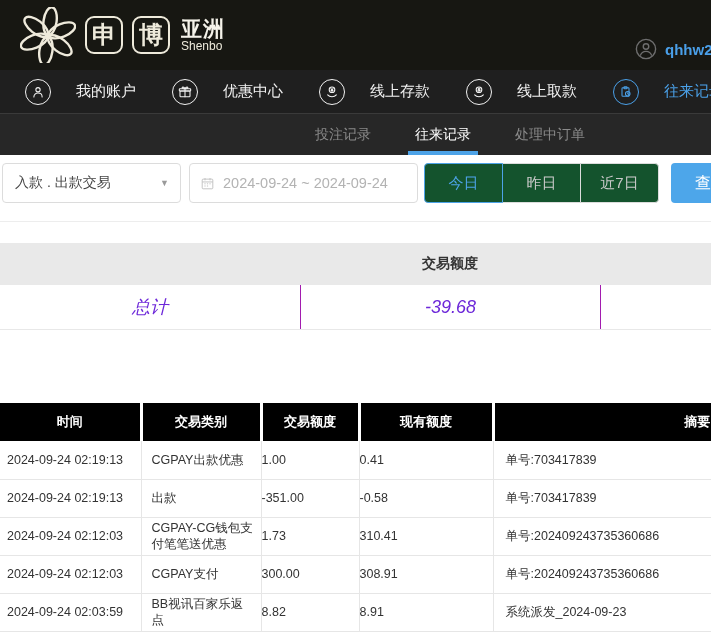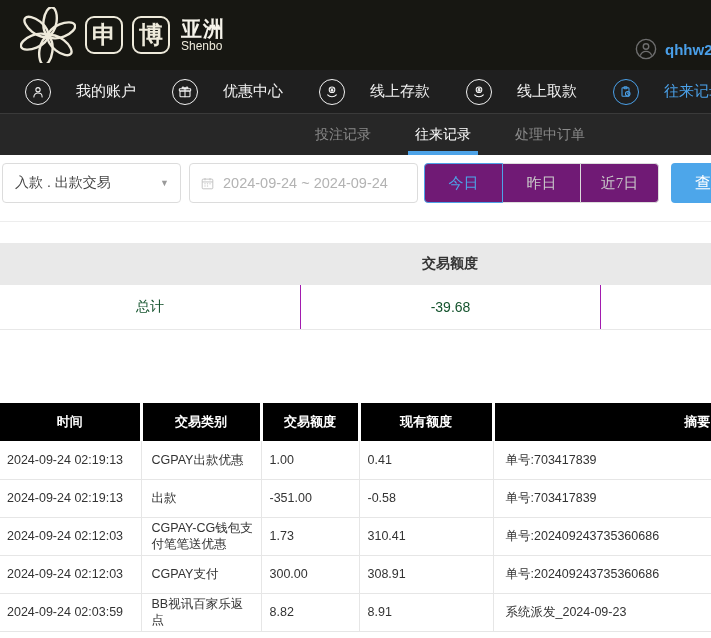--- a/index.html
+++ b/index.html
@@ -44,45 +44,45 @@
   .filters { display:flex; align-items:flex-start; padding:8px 0 18px 2px; border-bottom:1px solid #ededed; background:#fff; }
   .select { width:179px; height:40px; border:1px solid #dcdcdc; border-radius:4px;
             display:flex; align-items:center; justify-content:space-between;
             padding:0 11px 0 12px; font-size:14px; color:#444; cursor:pointer; background:#fff; }
   .caret { font-size:9px; color:#9a9a9a; }
   .datefield { margin-left:8px; width:229px; height:40px; border:1px solid #dcdcdc; border-radius:4px;
                display:flex; align-items:center; gap:8px; padding:0 10px; font-size:14.5px;
                color:#b3b3b3; cursor:pointer; background:#fff; white-space:nowrap; }
   .cal { width:15px; height:15px; stroke:#c4c4c4; fill:none; stroke-width:1.6; flex:none; }
   .btn-group { margin-left:6px; display:flex; }
-  .seg { height:40px; width:79px; background:#701a75; border:1px solid #dcdcdc; font-size:15px;
-         color:#c9c9c9; cursor:pointer; font-family:Liberation Serif, serif; }
+  .seg { height:40px; width:79px; background:#14532d; border:1px solid #dcdcdc; font-size:15px;
+         color:#c9c9c9; cursor:pointer; font-family:Liberation Sans, sans-serif; }
   .seg + .seg { margin-left:-1px; }
   .seg:first-child { border-radius:4px 0 0 4px; }
   .seg:last-child { border-radius:0 4px 4px 0; }
   .seg.active { border-color:#4da3e8; color:#4da3e8; position:relative; z-index:1; }
   .query { margin-left:12px; width:80px; height:40px; background:#4da6ea; color:#fff; border:none;
            border-radius:4px; font-size:16px; cursor:pointer; font-family:inherit; }
 
   
   .summary { margin-top:21px; width:900px; }
   .summary-header { height:42px; background:#e9e9e9; display:flex; align-items:center;
                     justify-content:center; font-size:14px; font-weight:bold; color:#333; }
   .summary-row { height:45px; display:flex; border-bottom:1px solid #e8e8e8; }
   .s-cell { width:300px; display:flex; align-items:center; justify-content:center;
-            font-size:14px; color:#14532d; }
+            font-size:18px; color:#6d28d9;font-style:italic; }
   .s-cell + .s-cell { border-left:1px solid #a21caf; }
 
   
   .data-table { margin-top:73px; width:900px; border-collapse:collapse; table-layout:fixed; }
   .data-table th { height:38px; background:#000000; color:#fff; font-size:13px; font-weight:bold;
                    border-right:3px solid #fff; text-align:center; }
   .data-table th:last-child { border-right:none; }
   .data-table td { height:38px; border-bottom:1px solid #e6e6e6; border-right:1px solid #e6e6e6;
-                   font-size:12.5px; color:#333; line-height:1.3; padding:2px 8px; }
+                   font-size:12.5px; color:#333; line-height:1.3; padding:2px 0; }
   .data-table td:last-child { border-right:none; }
   td.c0 { padding-left:7px; text-align:left; }
   td.c1 { padding-left:10px; padding-right:6px; text-align:left; }
   td.c2, td.c3 { text-align:left; padding-right:12px; }
   td.c4 { padding-left:12px; text-align:left; }
 </style>
 </head>
 <body>
 
 <div class="viewport">

